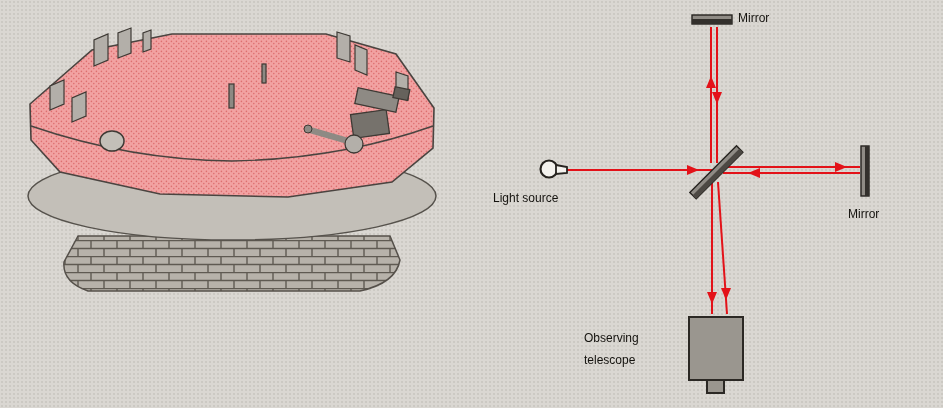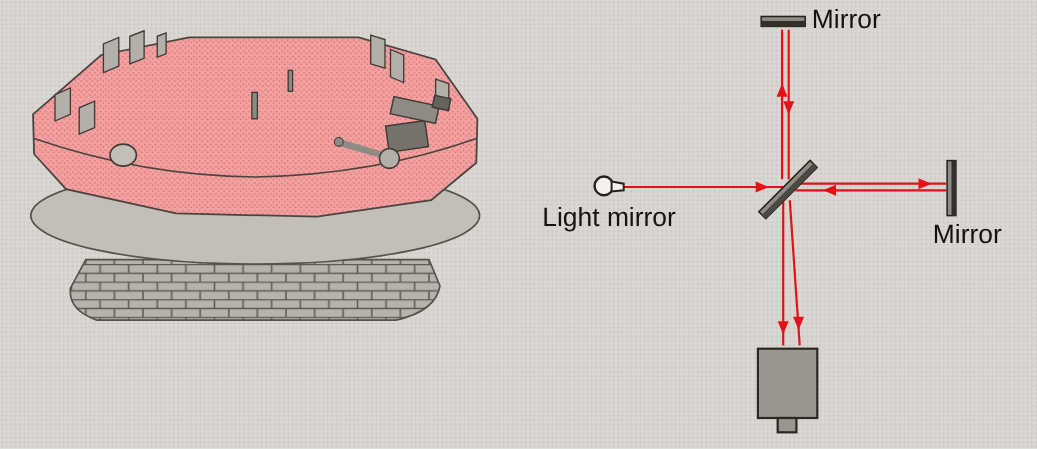--- a/index.html
+++ b/index.html
@@ -13,21 +13,21 @@
     overflow: hidden;
     font-family: "Liberation Sans", sans-serif;
   }
   .fig-svg {
     position: absolute;
     left: 0; top: 0;
     width: 943px; height: 408px;
   }
   .lbl {
     position: absolute;
-    font-size: 24px;
+    font-size: 12px;
     color: #15130f;
     white-space: nowrap;
     line-height: 22px;
   }
   .lbl-block span { display: block; }
 </style>
 </head>
 <body>
 
 <div class="canvas">
@@ -127,18 +127,22 @@
       <g>
         <rect x="689" y="317" width="54" height="63" fill="#9a968f" stroke="#2b2824" stroke-width="2"></rect>
         <rect x="707" y="380" width="17" height="13" fill="#9a968f" stroke="#2b2824" stroke-width="2"></rect>
       </g>
     </g>
   </svg>
 
   <div class="lbl" style="left:738px; top:7px;">Mirror</div>
 
 
-  <div class="lbl" style="left:493px; top:187px;">Light mirror</div>
+  <div class="lbl" style="left:493px; top:187px;">Light source</div>
 
   <div class="lbl" style="left:848px; top:203px;">Mirror</div>
 
+  <div class="lbl lbl-block" style="left:584px; top:327px;">
+    <span>Observing</span>
+    <span>telescope</span>
+  </div>
 
 </div>
 
 </body></html>

